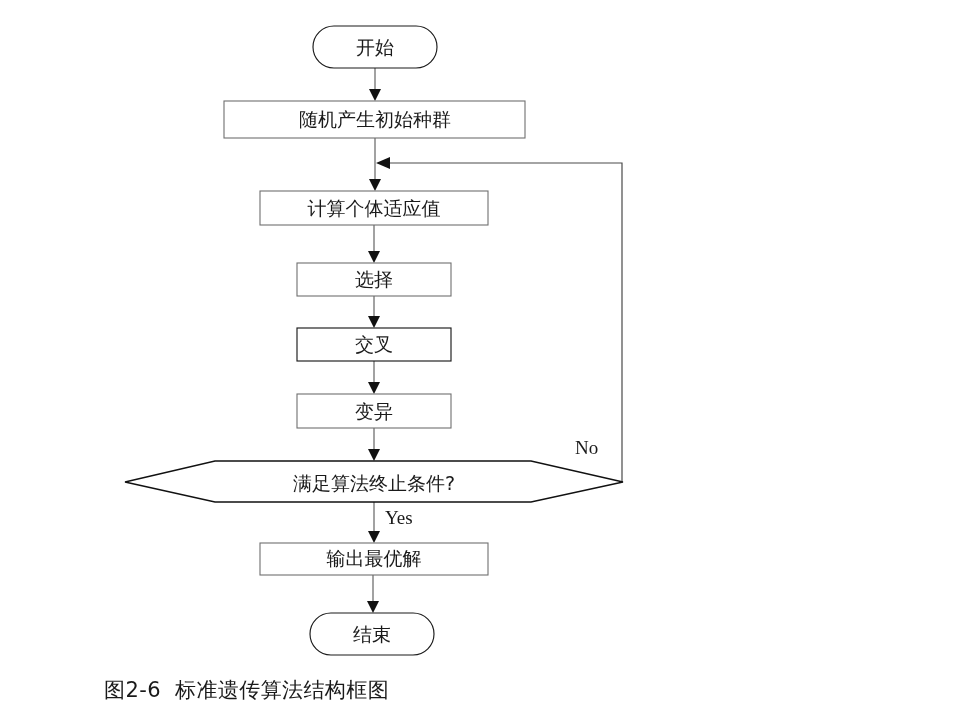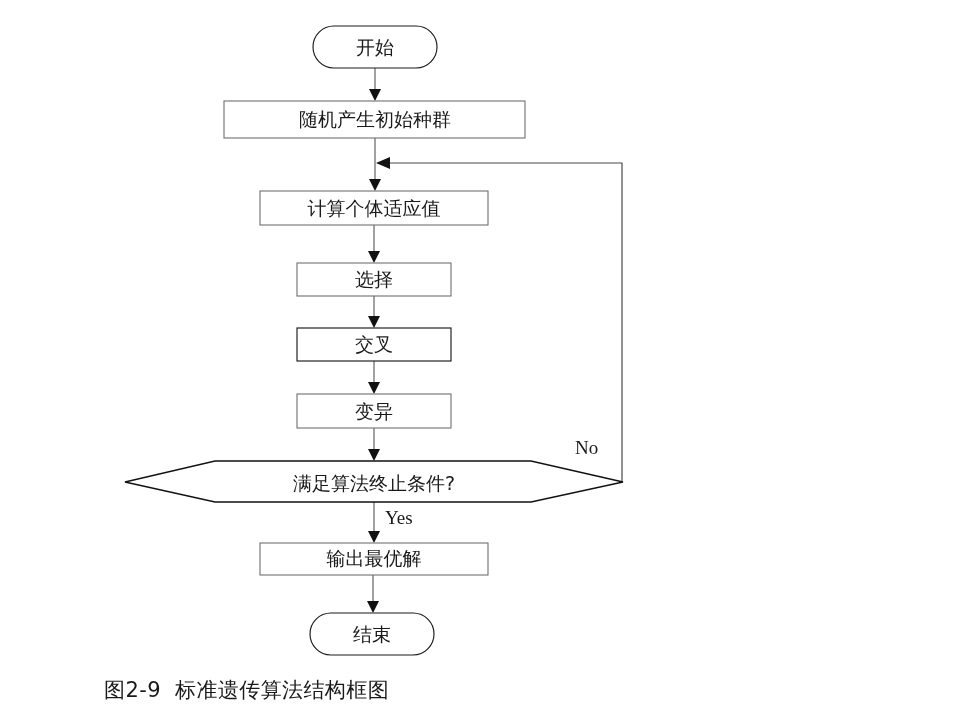--- a/index.html
+++ b/index.html
@@ -158,15 +158,15 @@
     <g>
       <rect class="node-shape" x="310" y="613" width="124" height="42" rx="21" ry="21"></rect>
       <text class="node-label" x="372" y="635">结束</text>
     </g>
 
     <text class="edge-label" x="385" y="520">Yes</text>
     <text class="edge-label" x="575" y="450">No</text>
 
   </svg>
 
-  <div class="figure-caption">图2-9  标准遗传算法结构框图</div>
+  <div class="figure-caption">图2-6  标准遗传算法结构框图</div>
 
 </div>
 
 </body></html>

